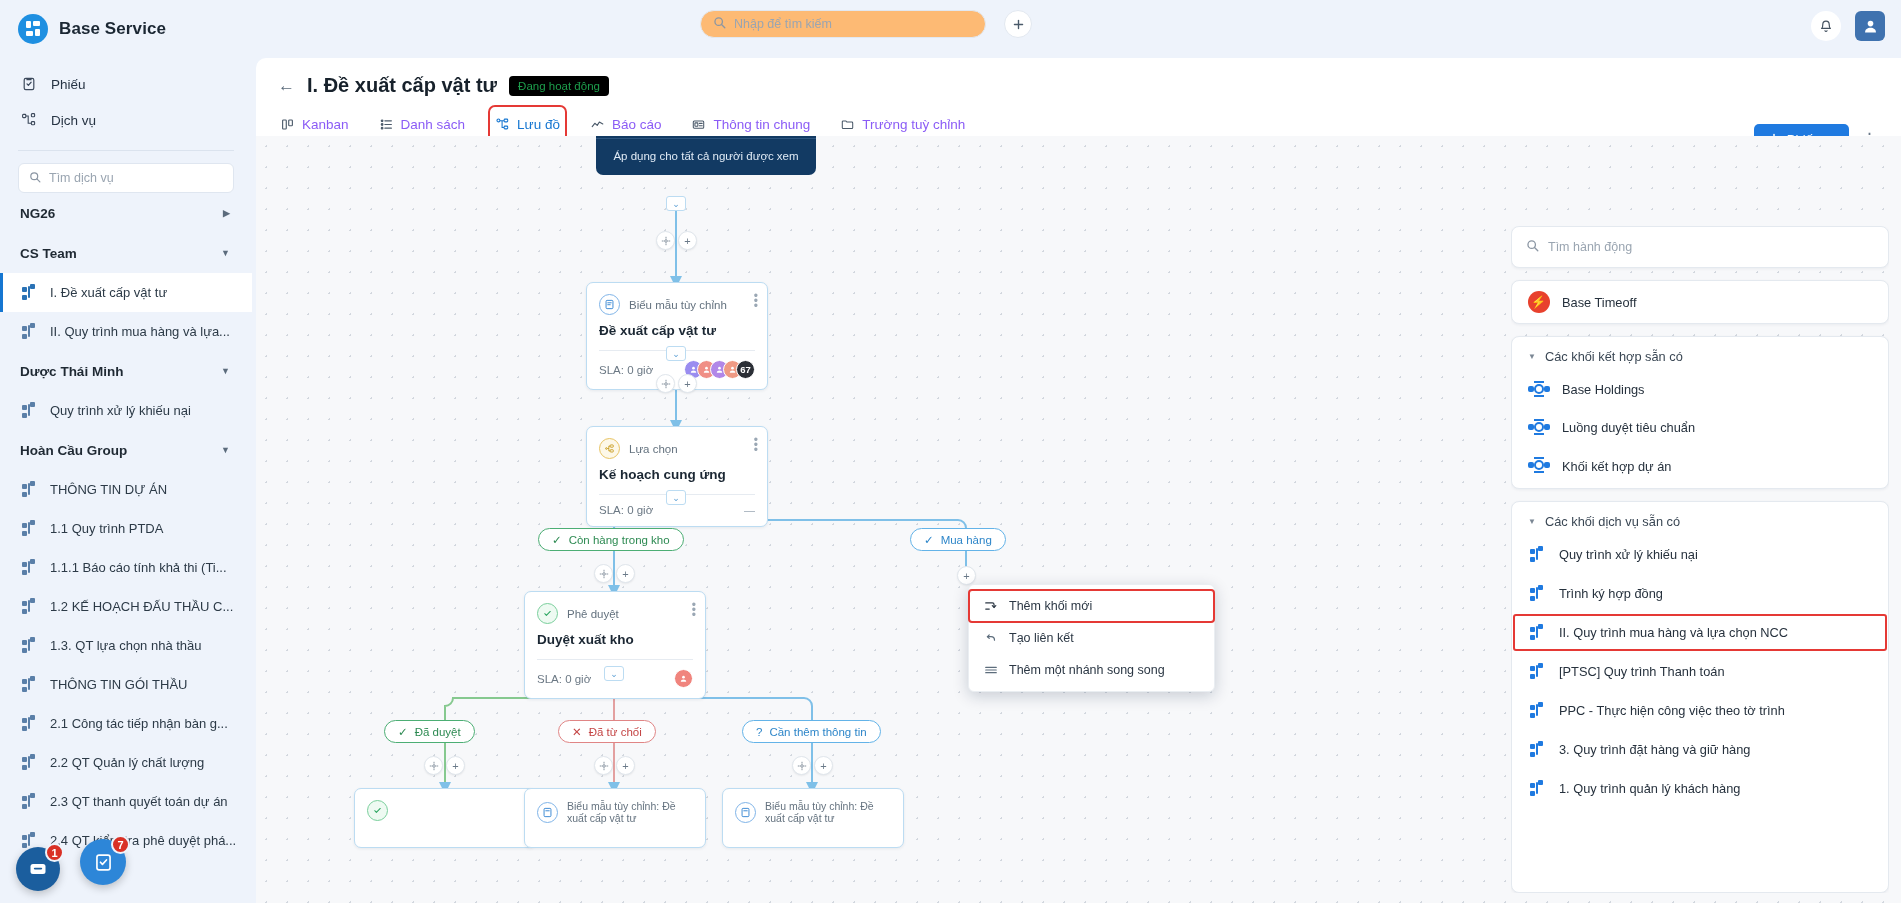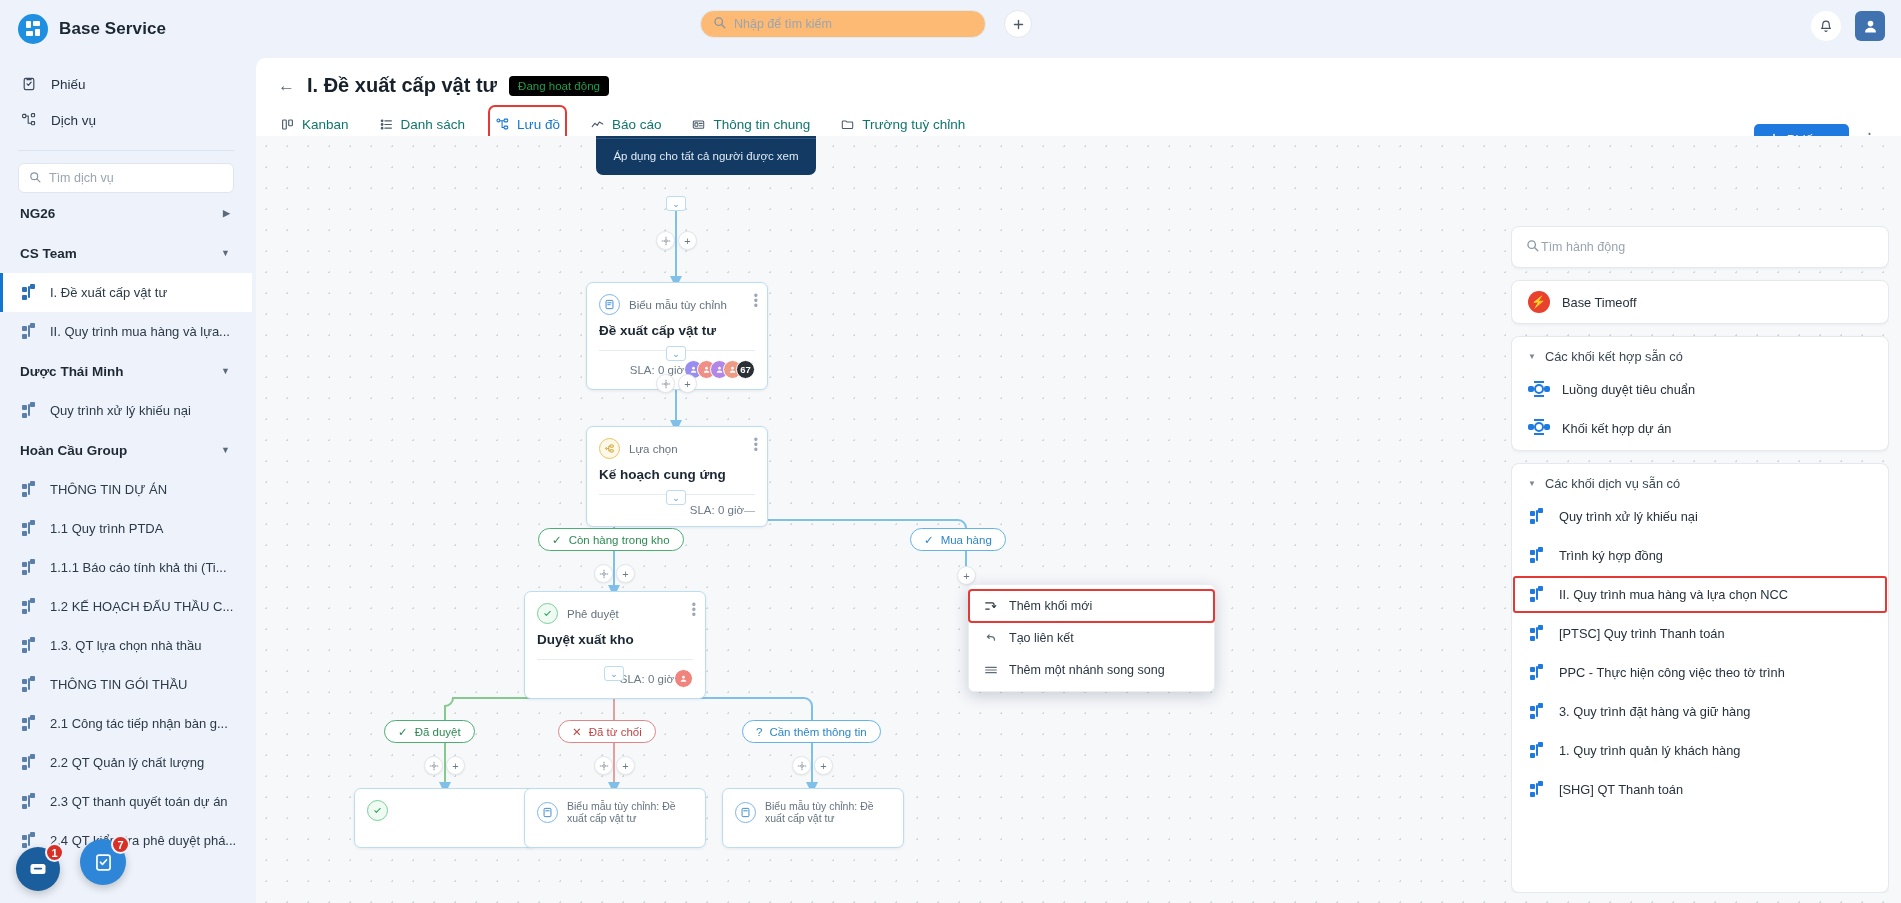--- a/index.html
+++ b/index.html
@@ -128,21 +128,21 @@
   .head-right { position: absolute; right: 22px; top: 66px; display: flex; align-items: center; gap: 12px; }
   .btn-primary {
     background: #1f7ae0; color: #fff; font-size: 13px; border: none; border-radius: 5px;
     padding: 8px 14px; display: flex; align-items: center; gap: 7px; cursor: pointer;
     font-family: "Liberation Sans", sans-serif;
   }
   .kebab { color: #6b7a8a; font-size: 17px; cursor: pointer; letter-spacing: 1px; }
 
   .tabs { display: flex; align-items: center; gap: 26px; margin-top: 13px; position: relative; }
   .tab {
-    display: flex; align-items: center; gap: 7px; font-size: 13.5px; color: #0f766e;
+    display: flex; align-items: center; gap: 7px; font-size: 13.5px; color: #8b5cf6;
     padding: 7px 2px 9px 2px; cursor: pointer; position: relative; white-space: nowrap;
   }
   .tab.active { color: #1576d1; }
   .tab.active::after {
     content: ""; position: absolute; left: -4px; right: -4px; bottom: 0; height: 2.5px; background: #1576d1;
   }
   .tab.highlight {
     outline: 2px solid #e53935; outline-offset: 3px; border-radius: 2px;
   }
   .tab .tico { width: 15px; height: 15px; display:flex; align-items:center; justify-content:center; }
@@ -157,21 +157,21 @@
   }
 
   .node {
     position: absolute; background: #fff; border: 1px solid #bcdcf2; border-radius: 7px;
     box-shadow: 0 1px 3px rgba(20,50,80,.08);
   }
   .node-head { display: flex; align-items: center; gap: 9px; padding: 11px 12px 6px 12px; }
   .node-type { font-size: 11.5px; color: #64727f; }
   .node-title { font-size: 13.5px; color: #1b2733; font-weight: bold; padding: 2px 12px 12px 12px; }
   .node-sep { height: 1px; background: #e6ebf1; margin: 0 12px; }
-  .node-foot { display: flex; align-items: center; justify-content: flex-end; padding: 9px 12px 10px 12px; }
+  .node-foot { display: flex; align-items: center; justify-content: space-between; padding: 9px 12px 10px 12px; }
   .sla { font-size: 11.5px; color: #6b7884; }
   .node-kebab { position: absolute; right: 9px; top: 11px; color: #9aa7b4; font-size: 12px; line-height: 5px; cursor: pointer; }
   .node-kebab span { display:block; }
 
   .round-ico {
     width: 21px; height: 21px; border-radius: 50%; border: 1.5px solid #b8cfe6;
     display: flex; align-items: center; justify-content: center; flex: none;
   }
   .round-ico.blue { border-color: #7fb4e8; color: #2b7fd0; }
   .round-ico.yellow { border-color: #e8c463; color: #c79a1b; background: #fdf8e8; }
@@ -225,21 +225,21 @@
   }
   .ctx-item.first { outline: 2px solid #e53935; outline-offset: -1px; border-radius: 3px; }
   .ctx-ico { width: 15px; color: #5d6d7c; display:flex; align-items:center; justify-content:center; }
 
   
   .rpanel {
     position: absolute; right: 12px; top: 90px; width: 378px; bottom: 10px;
     display: flex; flex-direction: column; gap: 12px; overflow: hidden;
   }
   .rcard { background: #fff; border: 1px solid #e4e9ef; border-radius: 8px; box-shadow: 0 1px 3px rgba(10,30,60,.06); }
-  .rsearch { display: flex; align-items: center; gap: 2px; padding: 11px 14px; }
+  .rsearch { display: flex; align-items: center; gap: 9px; padding: 11px 14px; }
   .rsearch input {
     border: none; outline: none; font-size: 12.5px; color: #4a5568; width: 100%;
     font-family: "Liberation Sans", sans-serif; background: transparent;
   }
   .rsearch input::placeholder { color: #9aa5b1; }
   .r-item {
     display: flex; align-items: center; gap: 12px; padding: 10px 16px; font-size: 12.8px; color: #26313d;
     cursor: pointer; white-space: nowrap; overflow: hidden; position: relative;
   }
   .r-item.marked { outline: 2px solid #e53935; outline-offset: -3px; border-radius: 4px; }
@@ -914,20 +914,30 @@
           <span>Các khối kết hợp sẵn có</span>
         </div>
         <div class="r-item">
           <span class="ic-merge">
               <b class="l"></b>
               <b class="r"></b>
               <b class="c"></b>
               <b class="t"></b>
               <b class="bt"></b>
             </span>
+          <span>Base Holdings</span>
+        </div>
+        <div class="r-item">
+          <span class="ic-merge">
+              <b class="l"></b>
+              <b class="r"></b>
+              <b class="c"></b>
+              <b class="t"></b>
+              <b class="bt"></b>
+            </span>
           <span>Luồng duyệt tiêu chuẩn</span>
         </div>
         <div class="r-item" style="padding-bottom:14px;align-items:flex-end;">
           <span class="ic-merge">
               <b class="l"></b>
               <b class="r"></b>
               <b class="c"></b>
               <b class="t"></b>
               <b class="bt"></b>
             </span>
@@ -997,29 +1007,20 @@
         <div class="r-item">
           <span class="ic-svc">
               <b class="p1"></b>
               <b class="p2"></b>
               <b class="p3"></b>
               <b class="p4"></b>
             </span>
           <span>1. Quy trình quản lý khách hàng</span>
         </div>
         <div class="r-item">
-          <span class="ic-svc">
-              <b class="p1"></b>
-              <b class="p2"></b>
-              <b class="p3"></b>
-              <b class="p4"></b>
-            </span>
-          <span>[SHG] QT Thanh toán</span>
-        </div>
-        <div class="r-item">
           
           
         </div>
       </div>
     </div>
 
   </div>
 </div>
 
 </body></html>

